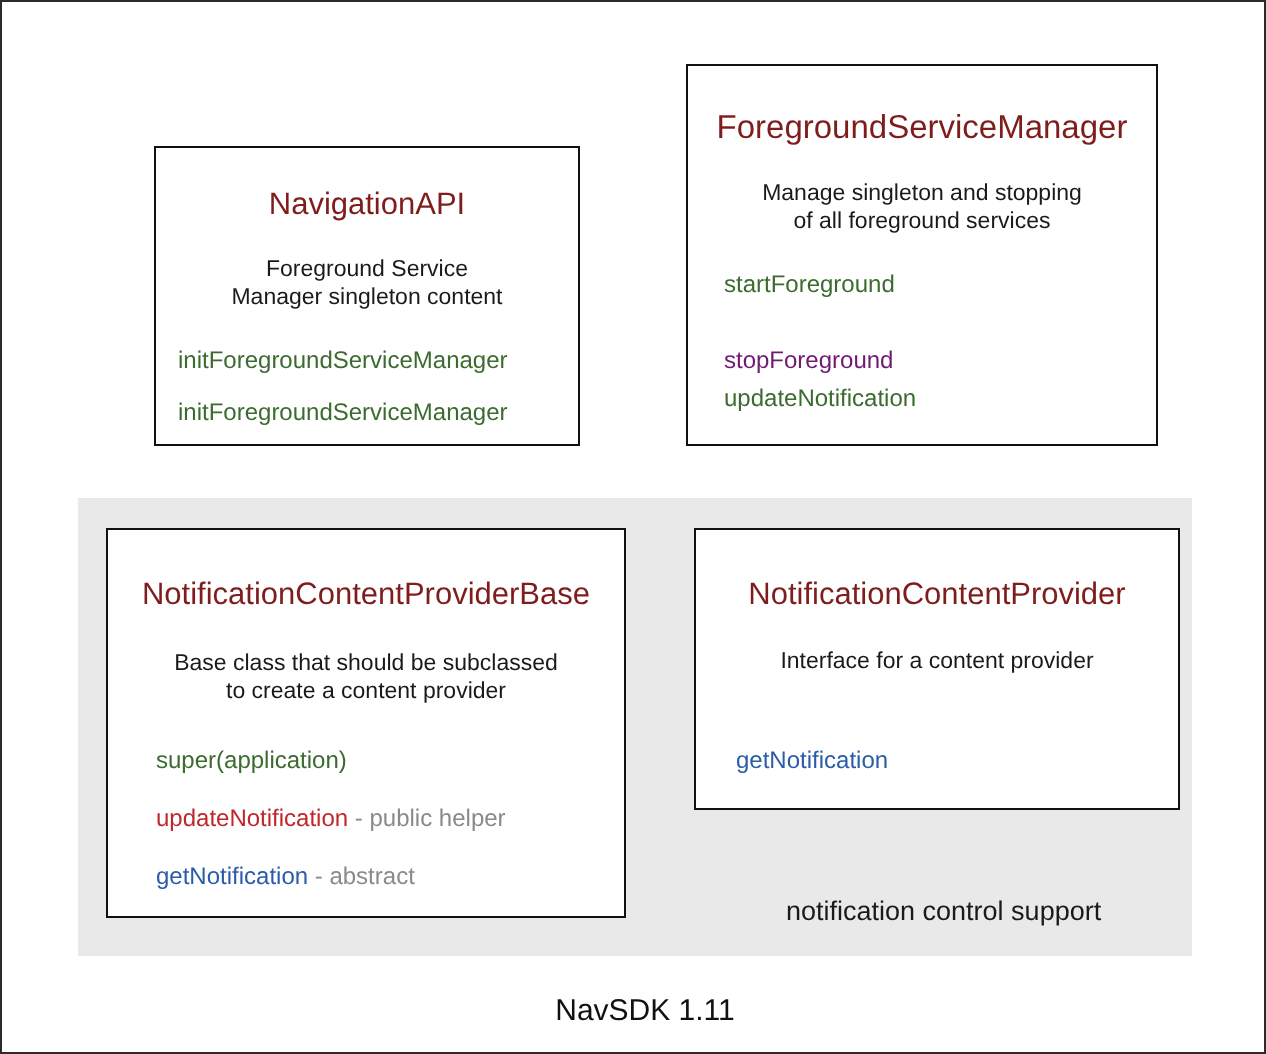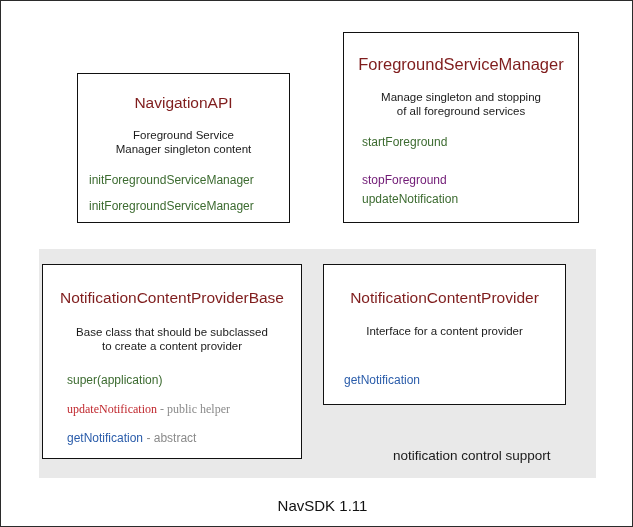--- a/index.html
+++ b/index.html
@@ -112,41 +112,41 @@
       <span>startForeground</span>
     </div>
     <div class="method" style="left:18px; top:120px; color:#701a75;margin-top:20px;">
       <span>stopForeground</span>
     </div>
     <div class="method" style="left:18px; top:159px; color:#3c6b30;">
       <span>updateNotification</span>
     </div>
   </div>
 
-  <div class="cls-box" style="left:41px; top:263px; width:260px; height:195px;">
+  <div class="cls-box" style="left:52px; top:263px; width:260px; height:195px;">
 
     <div class="cls-title" style="top:24px; font-size:15.5px;">NotificationContentProviderBase</div>
 
     <div class="cls-desc" style="top:60px;">
       <span class="dline">Base class that should be subclassed</span>
       <span class="dline">to create a content provider</span>
     </div>
 
     <div class="method" style="left:24px; top:108px; color:#3c6b30;">
       <span>super(application)</span><span class="note"></span>
     </div>
-    <div class="method" style="left:24px; top:137px; color:#c0272d;font-family:Liberation Serif, serif;">
+    <div class="method" style="left:24px; top:137px; color:#c0272d;">
       <span>updateNotification</span><span class="note"> - public helper</span>
     </div>
     <div class="method" style="left:24px; top:166px; color:#2a5caa;">
       <span>getNotification</span><span class="note"> - abstract</span>
     </div>
   </div>
 
-  <div class="cls-box" style="left:322px; top:263px; width:243px; height:141px;">
+  <div class="cls-box" style="left:346px; top:263px; width:243px; height:141px;">
 
     <div class="cls-title" style="top:24px; font-size:15.5px;">NotificationContentProvider</div>
 
     <div class="cls-desc" style="top:59px;">
       <span class="dline">Interface for a content provider</span>
     </div>
 
     <div class="method" style="left:20px; top:108px; color:#2a5caa;">
       <span>getNotification</span>
     </div>

